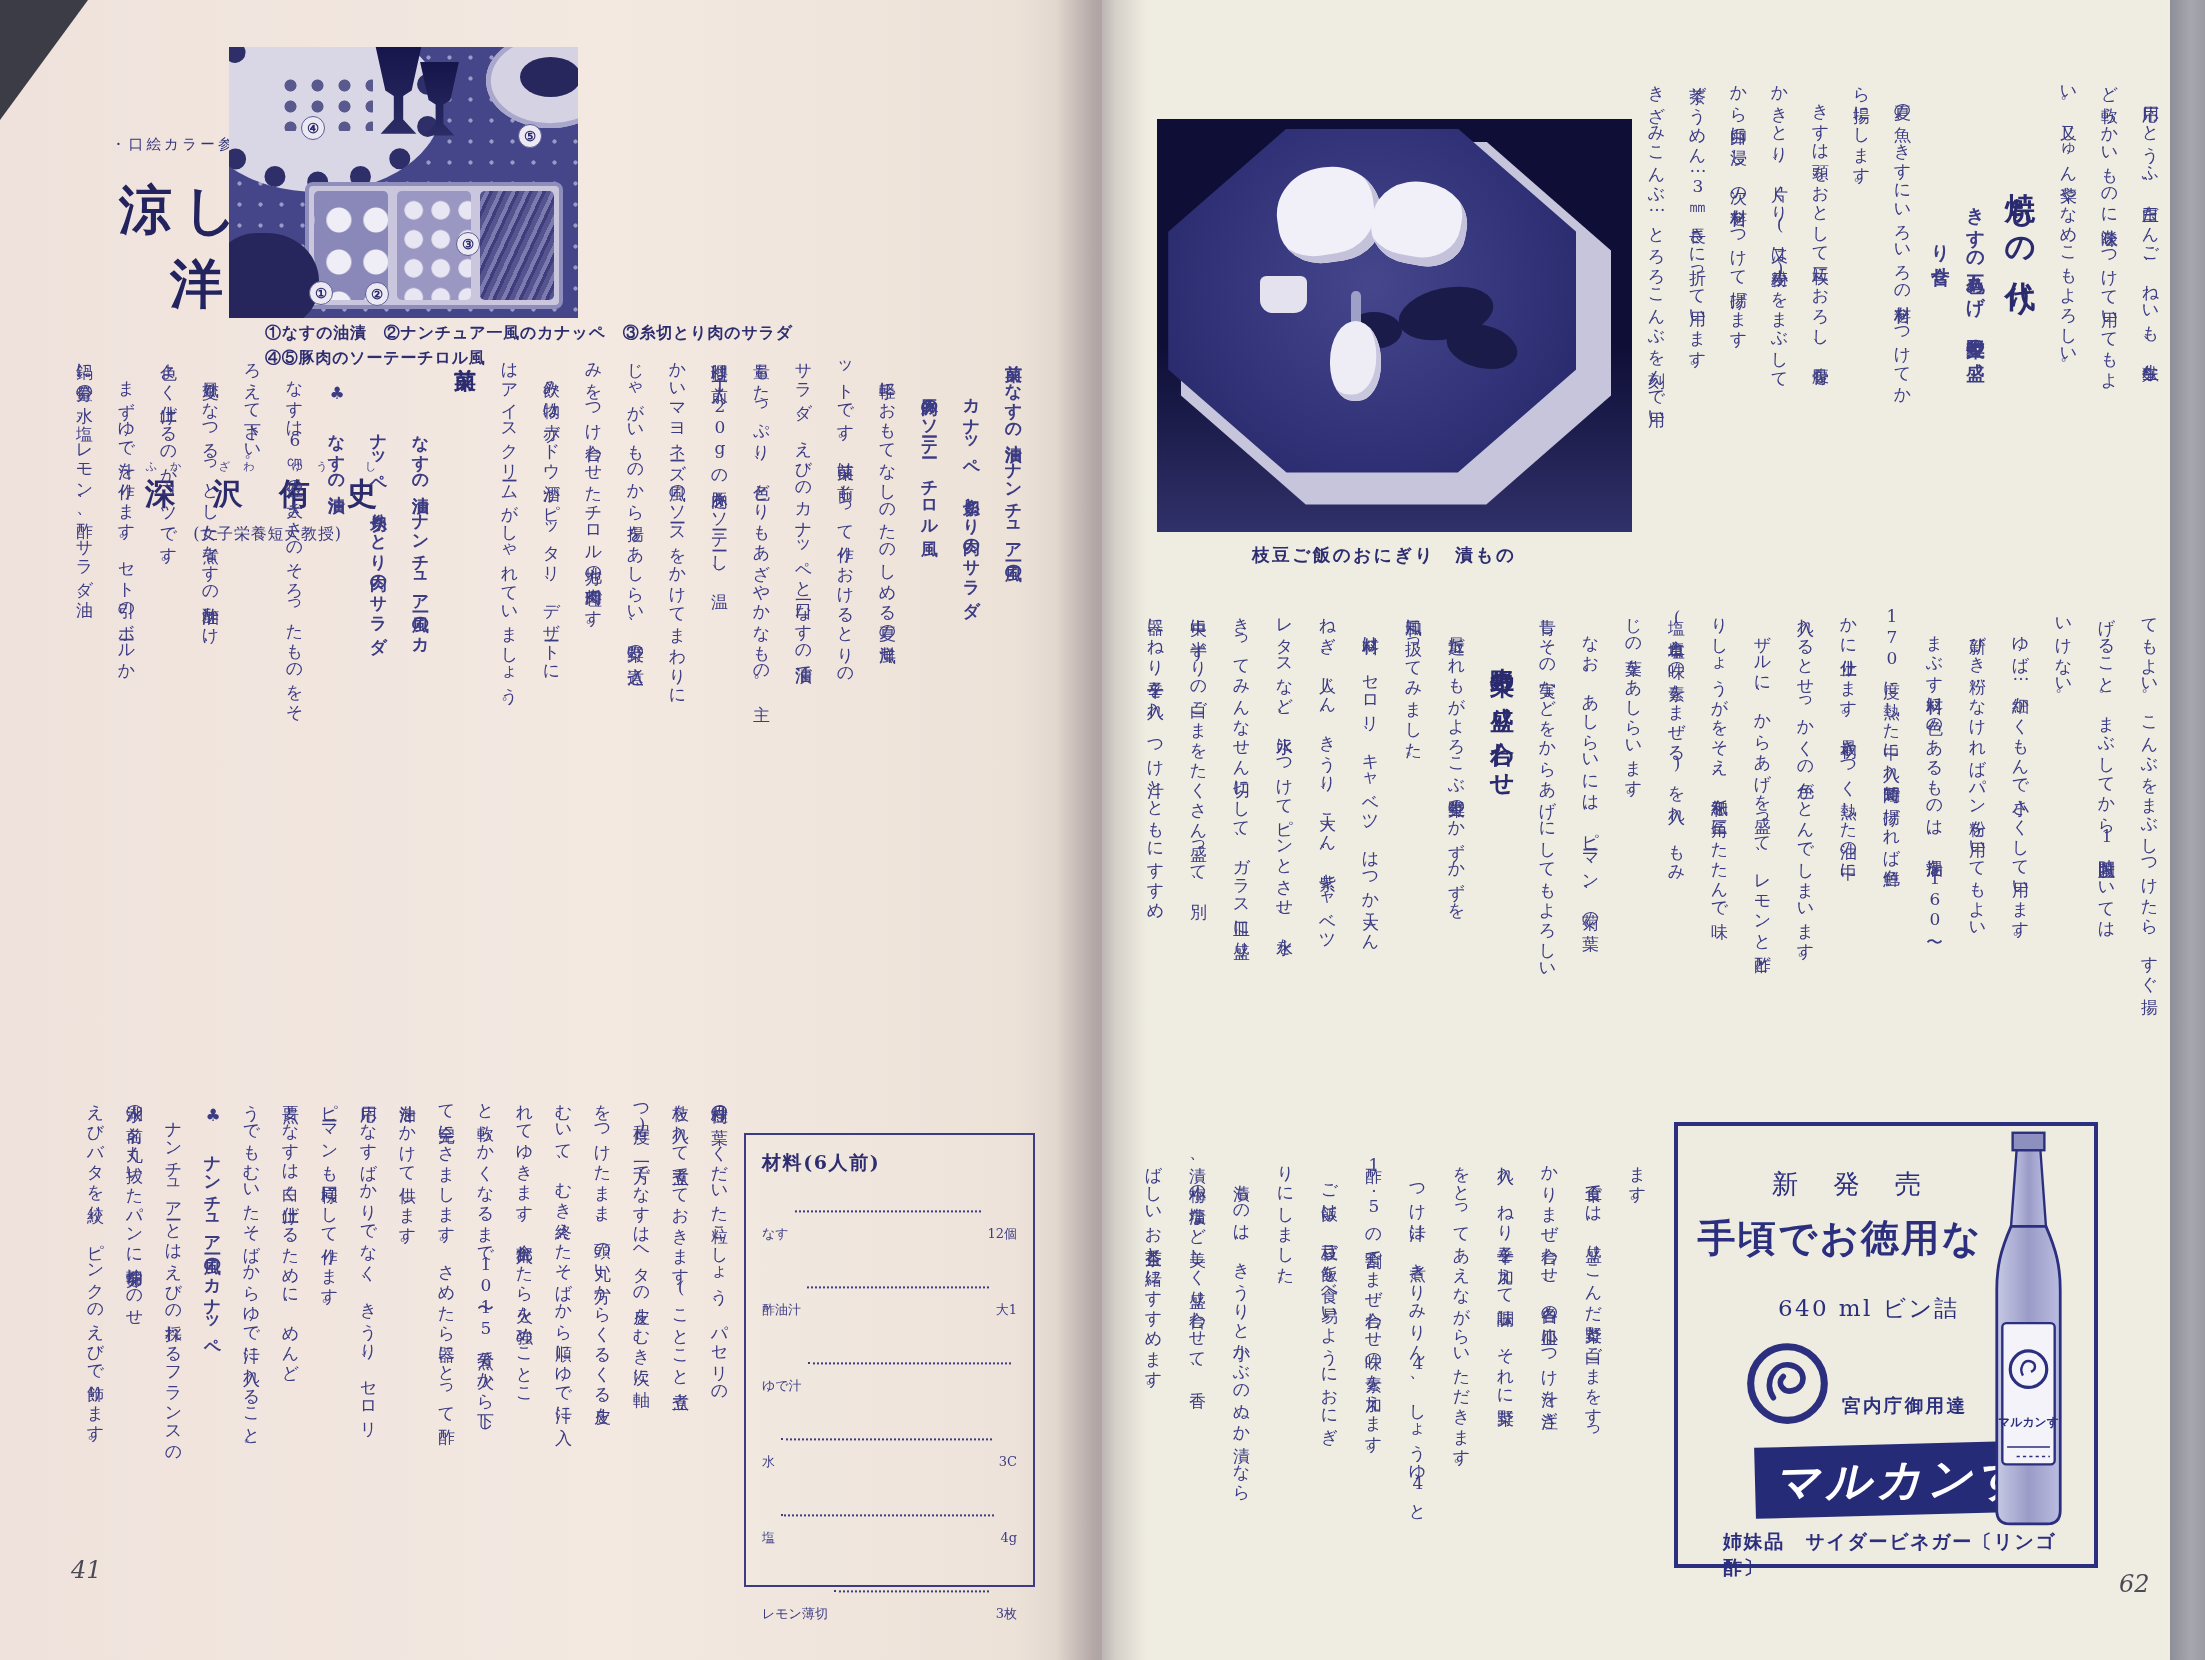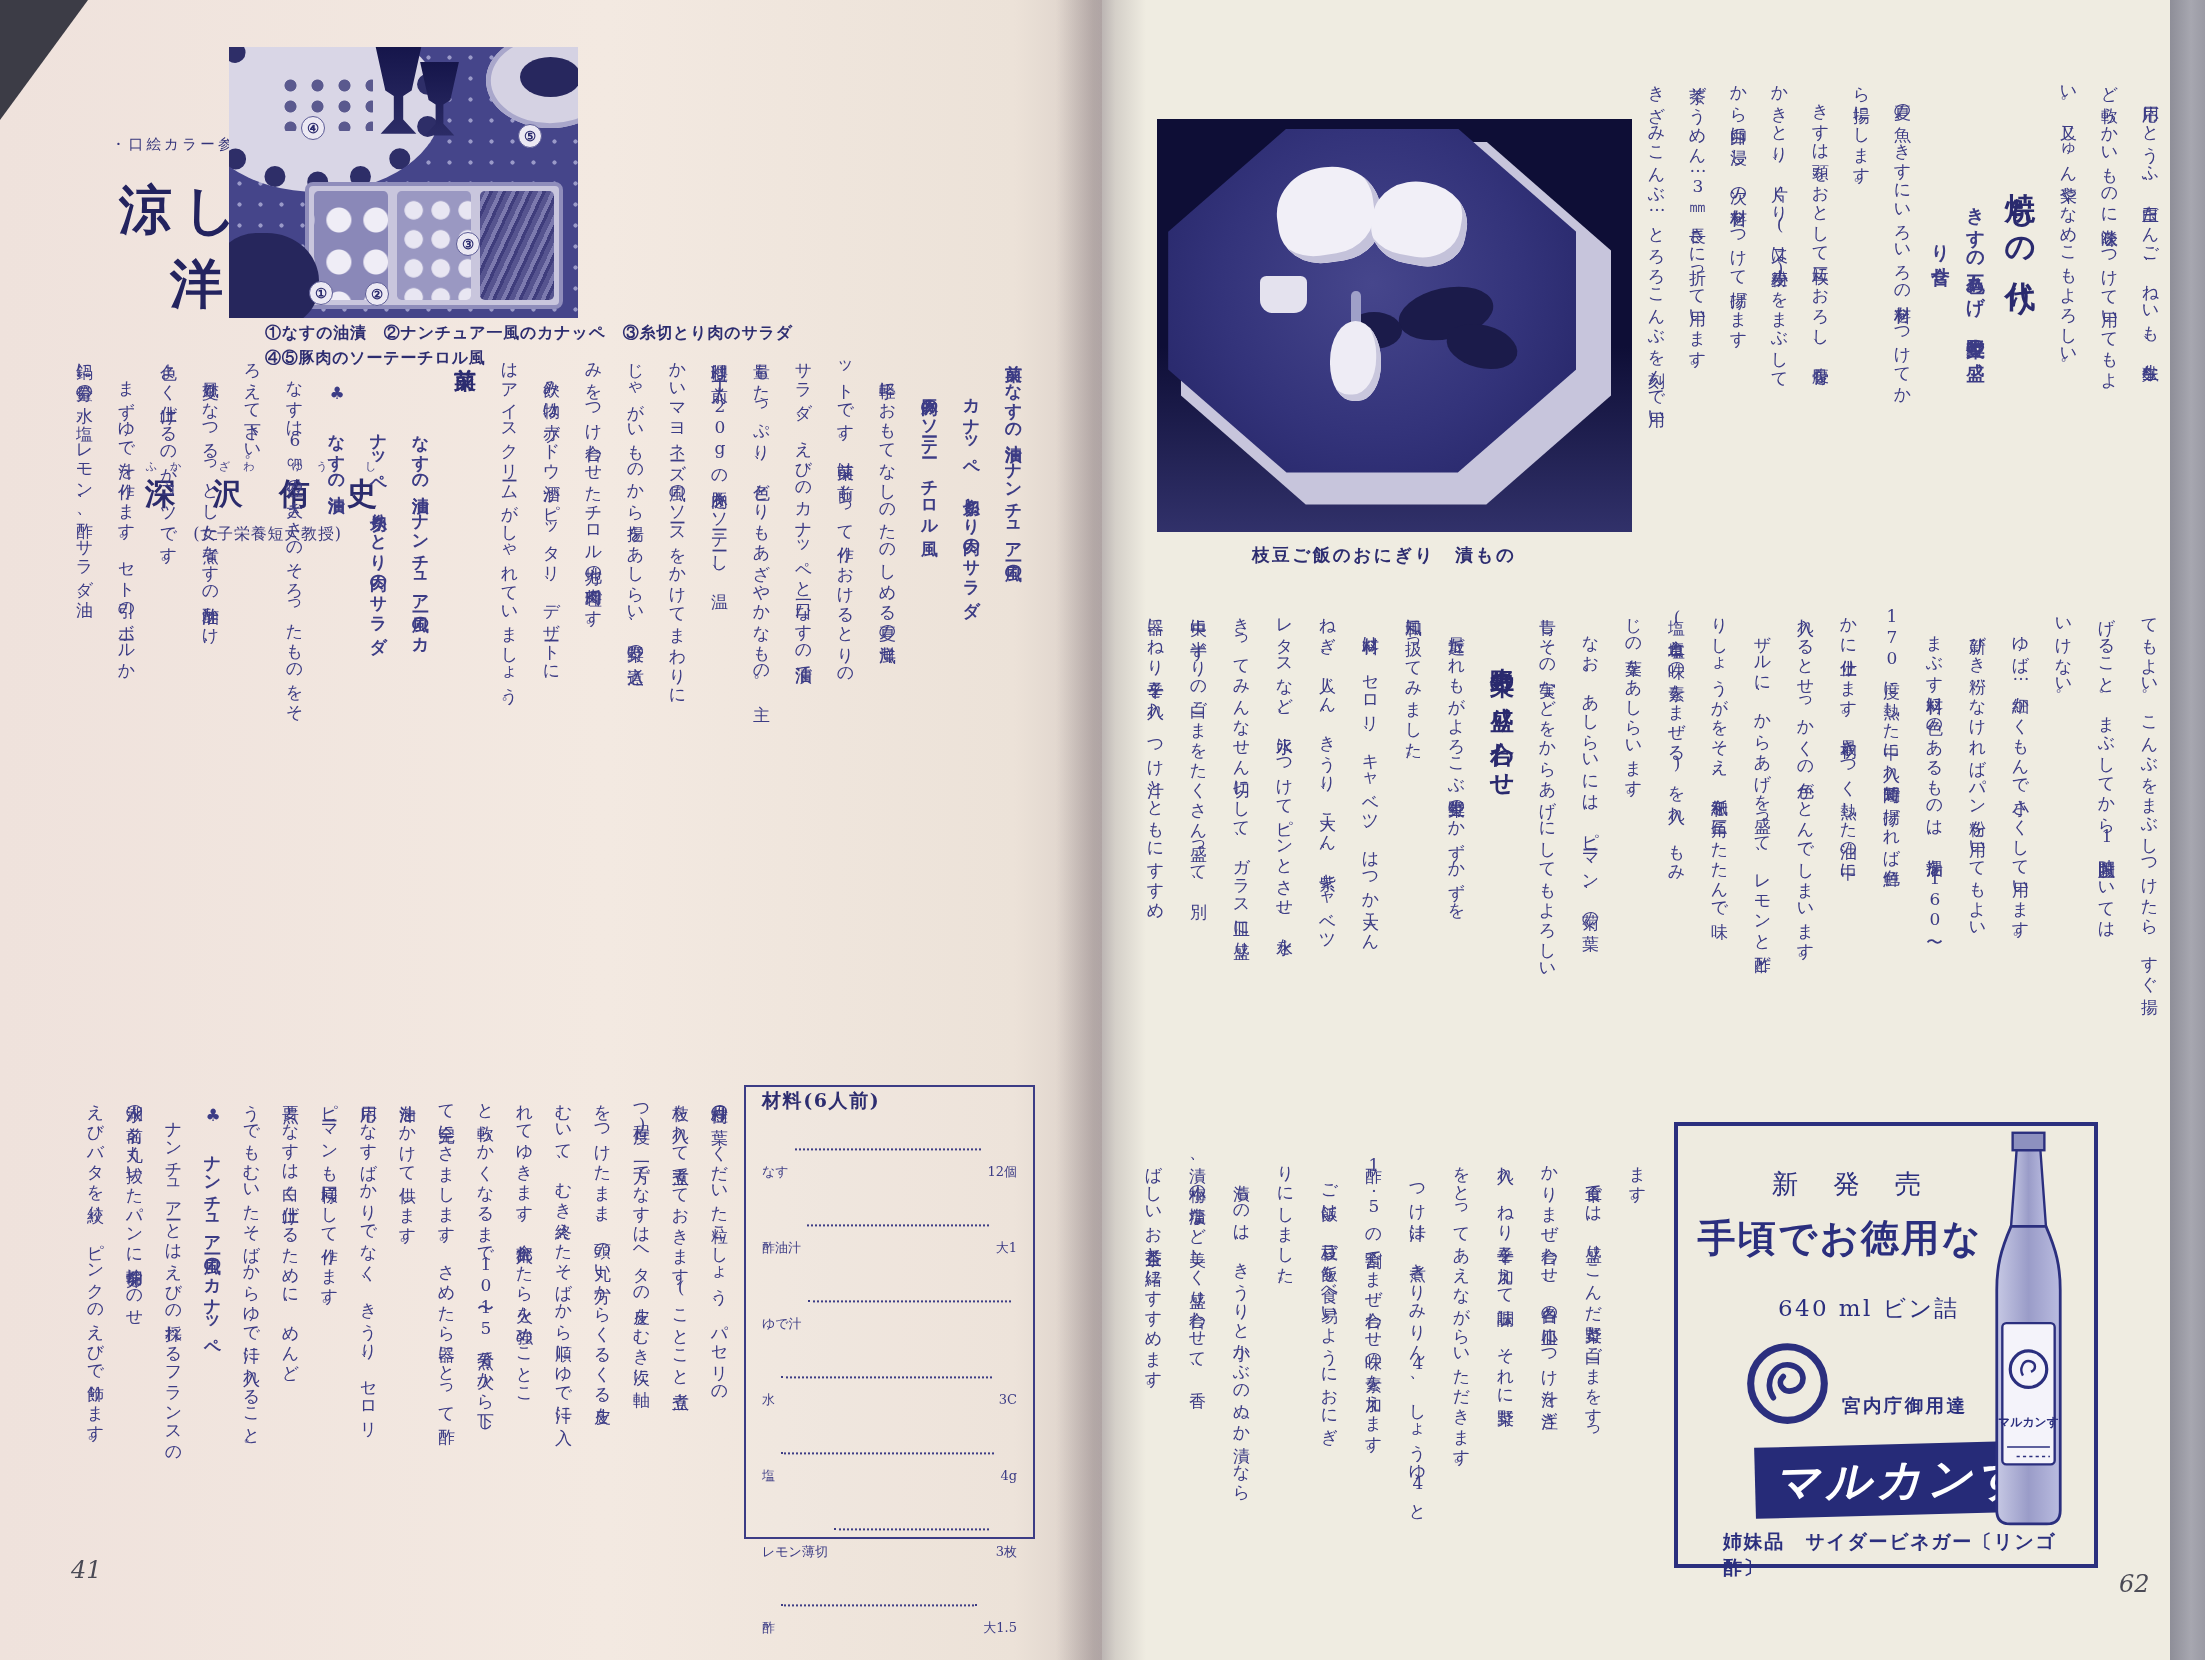--- a/index.html
+++ b/index.html
@@ -89,22 +89,22 @@
   .o2{left:215px;top:63px;width:95px;height:83px;transform:rotate(10deg);}
   .pr-cup{position:absolute;left:103px;top:157px;width:47px;height:37px;background:#e4e2ee;border-radius:6.4px 6.4px 13px 13px;}
   .pr-veg{position:absolute;background:#1b1b4a;border-radius:50%;}
   .v1{left:241px;top:169px;width:96px;height:51px;transform:rotate(-12deg);}
   .v2{left:289px;top:206px;width:72px;height:43px;transform:rotate(14deg);}
   .v3{left:189px;top:193px;width:56px;height:37px;}
   .pr-radish{position:absolute;left:173px;top:202px;width:51px;height:80px;background:#eeecf5;border-radius:50% 50% 46% 46%;box-shadow:inset -4.8px -6.4px 0 #c9c7dd;}
   .pr-stem{position:absolute;left:194px;top:172px;width:9.6px;height:39px;background:#9fa0c8;border-radius:4.8px;}
 
   
-  .matbox{position:absolute;left:744px;top:1085px;width:291px;height:454px;border:2.4px solid #3c3c85;
-    box-sizing:border-box;padding:1px 16px 8px 16px;background:rgba(255,255,255,.06);}
+  .matbox{position:absolute;left:744px;top:1133px;width:291px;height:454px;border:2.4px solid #3c3c85;
+    box-sizing:border-box;padding:15px 16px 8px 16px;background:rgba(255,255,255,.06);}
   .mb-title{font-size:19px;font-weight:bold;letter-spacing:1.6px;margin-bottom:6.4px;color:#2d2d70;}
   .mb-row{display:flex;align-items:flex-start;font-size:13px;line-height:36px;color:#3c3c85;margin-top:40px;}
   .mb-row .lead{flex:1;border-bottom:2.4px dotted #3c3c85;margin:0 6.4px;transform:translateY(-5.6px);}
   .mb-row .qty{white-space:nowrap;}
 
   
   .ad{position:absolute;left:572px;top:1122px;width:424px;height:446px;border:4.8px solid #2b2f7e;
     box-sizing:border-box;background:#eeebe0;}
   .ad-new{position:absolute;left:40px;top:40px;width:257px;text-align:center;font-size:26.5px;font-weight:normal;
     letter-spacing:35px;text-indent:35px;color:#2b2f7e;}

